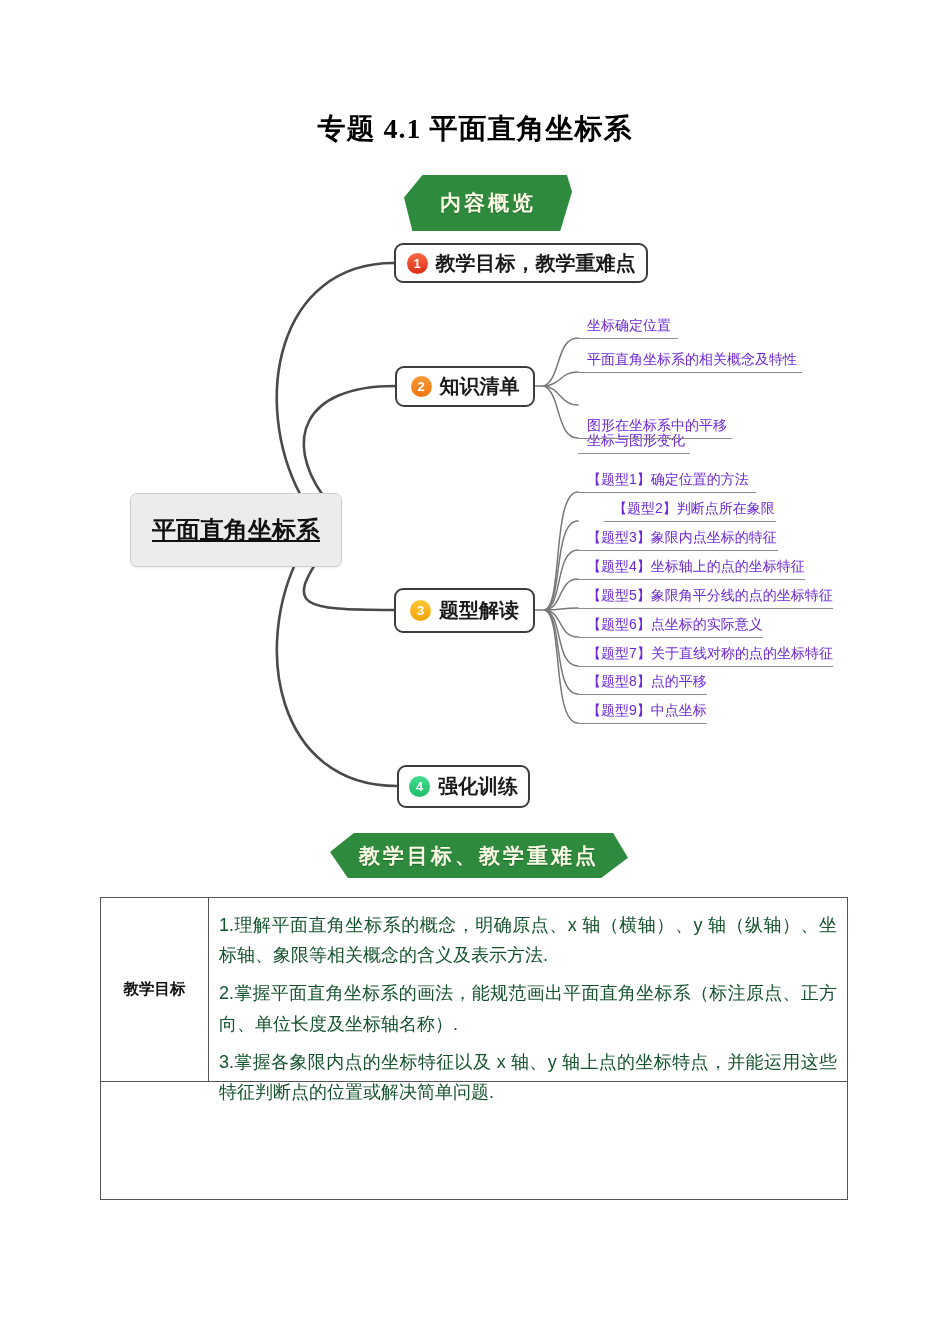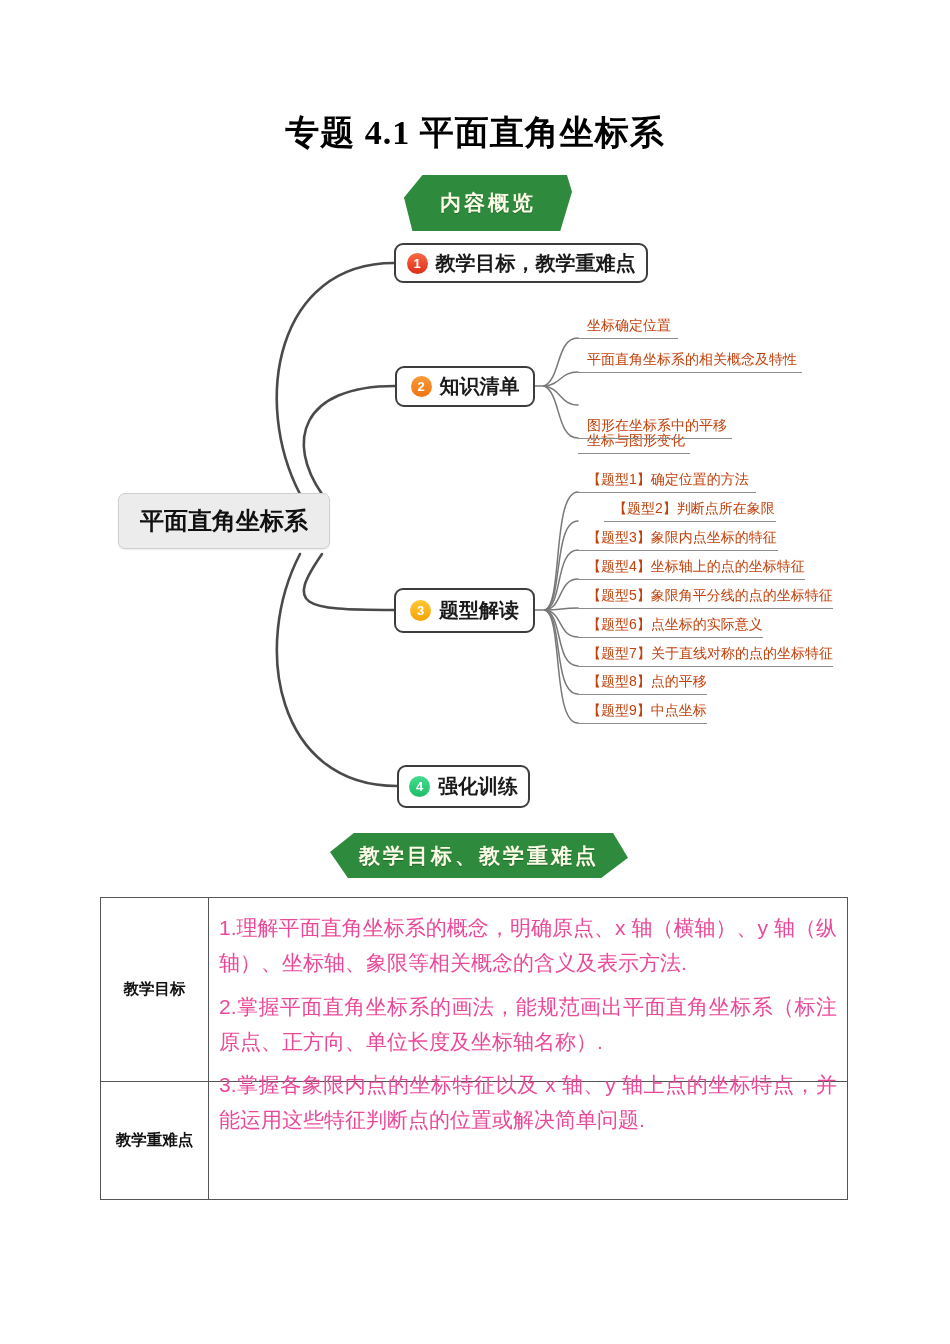--- a/index.html
+++ b/index.html
@@ -13,21 +13,21 @@
     background: #ffffff;
     overflow: hidden;
   }
   .page-title {
     position: absolute;
     left: 0; top: 110px;
     width: 100%;
     text-align: center;
     font-family: "Liberation Serif", serif;
     font-weight: 700;
-    font-size: 34px;
+    font-size: 28px;
     color: #000;
     letter-spacing: 1px;
   }
   .banner {
     position: absolute;
     background: #2e8b3d;
     display: flex;
     align-items: center;
     justify-content: center;
   }
@@ -45,27 +45,28 @@
   .banner-goals {
     left: 330px; top: 833px; width: 298px; height: 45px;
     clip-path: polygon(8% 0, 95% 0, 100% 55%, 91% 100%, 6% 100%, 0 42%);
   }
   .mindmap-svg { position: absolute; left: 0; top: 0; width: 950px; height: 1344px; pointer-events: none; }
   .mindmap-svg path { fill: none; }
   .mindmap-svg .main { stroke: #4a4a4a; stroke-width: 2.6; stroke-linecap: round; }
   .mindmap-svg .sub  { stroke: #787878; stroke-width: 1.5; stroke-linecap: round; }
   .root-node {
     position: absolute;
-    left: 118px; top: 493px; width: 212px; height: 56px;
+    left: 130px; top: 493px; width: 212px; height: 74px;
     background: #ececec;
     border: 1px solid #cfcfcf;
     border-radius: 7px;
     display: flex; align-items: center; justify-content: center;
     font-size: 24px; font-weight: 700; color: #111;
     box-shadow: 0 1px 2px rgba(0,0,0,0.08);
+    text-decoration: underline;
   }
   .branch-node {
     position: absolute;
     background: #ffffff;
     border: 2.2px solid #3d3d3d;
     border-radius: 9px;
     display: flex; align-items: center; justify-content: center;
     gap: 8px;
   }
   .branch-node .branch-label { font-size: 20px; font-weight: 700; color: #1a1a1a; white-space: nowrap; }
@@ -78,21 +79,21 @@
   .badge-2 { background: linear-gradient(180deg, #fa9b3a, #ef7410); }
   .badge-3 { background: linear-gradient(180deg, #ffc838, #f3a404); }
   .badge-4 { background: linear-gradient(180deg, #43dc8f, #1fbd68); }
   .node-1 { left: 394px; top: 243px; width: 254px; height: 40px; }
   .node-2 { left: 395px; top: 366px; width: 140px; height: 41px; }
   .node-3 { left: 394px; top: 588px; width: 141px; height: 45px; }
   .node-4 { left: 397px; top: 765px; width: 133px; height: 43px; }
   .leaf {
     position: absolute;
     font-size: 14px;
-    color: #c2410c;
+    color: #6d28d9;
     white-space: nowrap;
     padding: 0 0 3px 9px;
     border-bottom: 1.5px solid #8c8c8c;
     line-height: 17px;
     height: 21.5px;
     overflow: hidden;
   }
   .info-table {
     position: absolute;
     left: 100px; top: 897px; width: 748px;
@@ -101,21 +102,21 @@
   .trow { display: flex; }
   .trow + .trow { border-top: 1.2px solid #555; }
   .tlabel {
     width: 108px; flex: 0 0 108px;
     border-right: 1.2px solid #555;
     display: flex; align-items: center; justify-content: center;
     font-size: 15.5px; font-weight: 600; color: #111;
   }
   .tcontent { flex: 1; padding: 4px 10px 6px 10px; }
   .tcontent p {
-    font-size: 21px; color: #ec4899;
+    font-size: 18px; color: #14532d;
     line-height: 1.68;
     margin: 8px 0;
     text-align: justify;
   }
   .tcontent p.bold { font-weight: 700; }
   .row-goals { height: 183px; }
   .row-focus { height: 118px; }
 </style>
 </head>
 <body>
@@ -197,17 +198,16 @@
   <div class="info-table">
     <div class="trow row-goals">
       <div class="tlabel">教学目标</div>
       <div class="tcontent">
         <p>1.理解平面直角坐标系的概念，明确原点、x 轴（横轴）、y 轴（纵轴）、坐标轴、象限等相关概念的含义及表示方法.</p>
         <p>2.掌握平面直角坐标系的画法，能规范画出平面直角坐标系（标注原点、正方向、单位长度及坐标轴名称）.</p>
         <p>3.掌握各象限内点的坐标特征以及 x 轴、y 轴上点的坐标特点，并能运用这些特征判断点的位置或解决简单问题.</p>
       </div>
     </div>
     <div class="trow row-focus">
-      <div class="tlabel">教学重难点</div>
     </div>
   </div>
 
 </div>
 
 </body></html>

